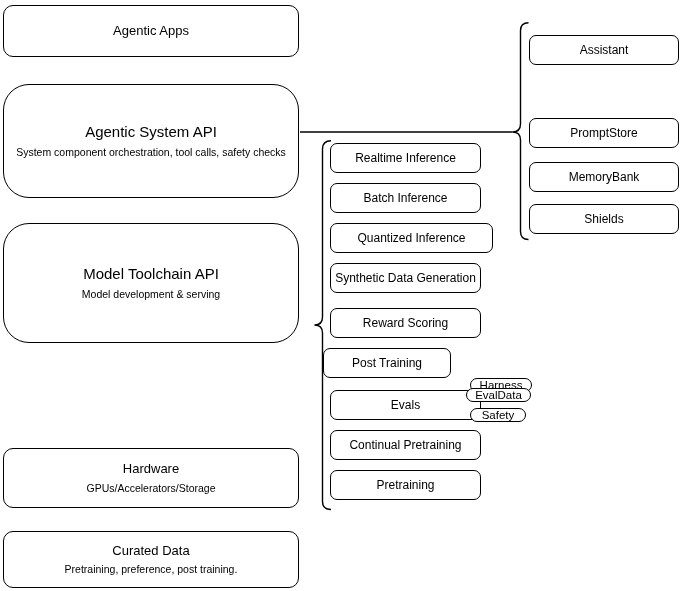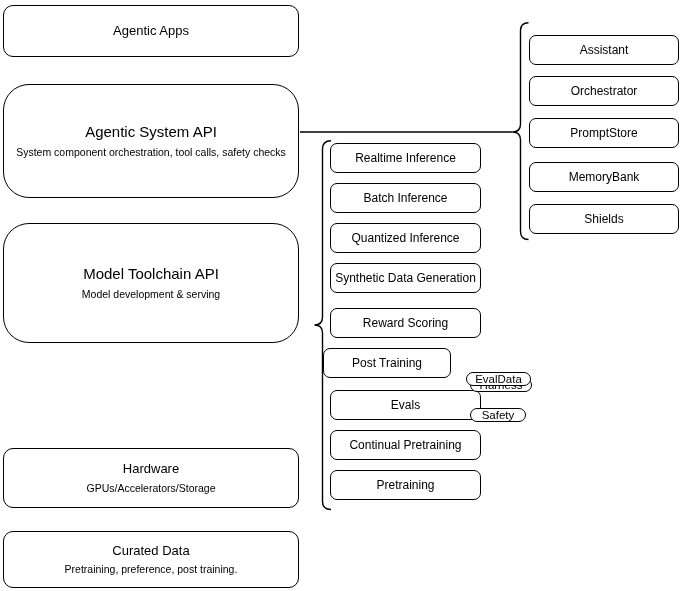--- a/index.html
+++ b/index.html
@@ -60,21 +60,21 @@
     <div class="title">Curated Data</div>
     <div class="sub">Pretraining, preference, post training.</div>
   </div>
 
   <div class="node item" style="left:330px;top:143px;width:151px;height:30px;">
     <span>Realtime Inference</span>
   </div>
   <div class="node item" style="left:330px;top:183px;width:151px;height:30px;">
     <span>Batch Inference</span>
   </div>
-  <div class="node item" style="left:330px;top:223px;width:151px;height:30px;">
+  <div class="node item" style="left:330px;top:223px;width:163px;height:30px;">
     <span>Quantized Inference</span>
   </div>
   <div class="node item" style="left:330px;top:263px;width:151px;height:30px;">
     <span>Synthetic Data Generation</span>
   </div>
   <div class="node item" style="left:330px;top:308px;width:151px;height:30px;">
     <span>Reward Scoring</span>
   </div>
   <div class="node item" style="left:323px;top:348px;width:128px;height:30px;">
     <span>Post Training</span>
@@ -85,32 +85,29 @@
   <div class="node item" style="left:330px;top:430px;width:151px;height:30px;">
     <span>Continual Pretraining</span>
   </div>
   <div class="node item" style="left:330px;top:470px;width:151px;height:30px;">
     <span>Pretraining</span>
   </div>
 
   <div class="tag" style="left:470px;top:378px;width:62px;height:14px;">
     <span>Harness</span>
   </div>
-  <div class="tag" style="left:466px;top:372px;width:65px;height:14px;">
+  <div class="tag" style="left:466px;top:388px;width:65px;height:14px;">
     <span>EvalData</span>
   </div>
   <div class="tag" style="left:470px;top:408px;width:56px;height:14px;">
     <span>Safety</span>
   </div>
 
   <div class="node item" style="left:529px;top:35px;width:150px;height:30px;">
     <span>Assistant</span>
-  </div>
-  <div class="node item" style="left:529px;top:76px;width:150px;height:30px;">
-    <span>Orchestrator</span>
   </div>
   <div class="node item" style="left:529px;top:118px;width:150px;height:30px;">
     <span>PromptStore</span>
   </div>
   <div class="node item" style="left:529px;top:162px;width:150px;height:30px;">
     <span>MemoryBank</span>
   </div>
   <div class="node item" style="left:529px;top:204px;width:150px;height:30px;">
     <span>Shields</span>
   </div>

